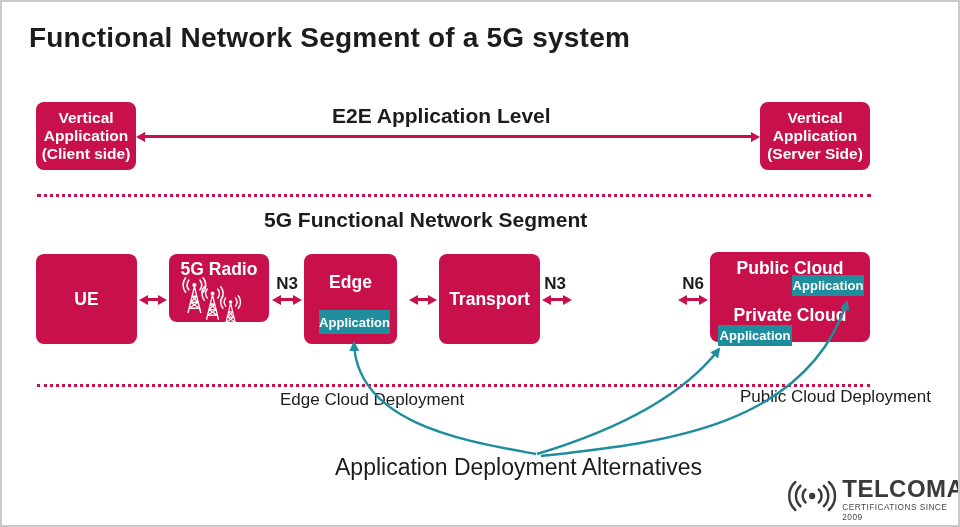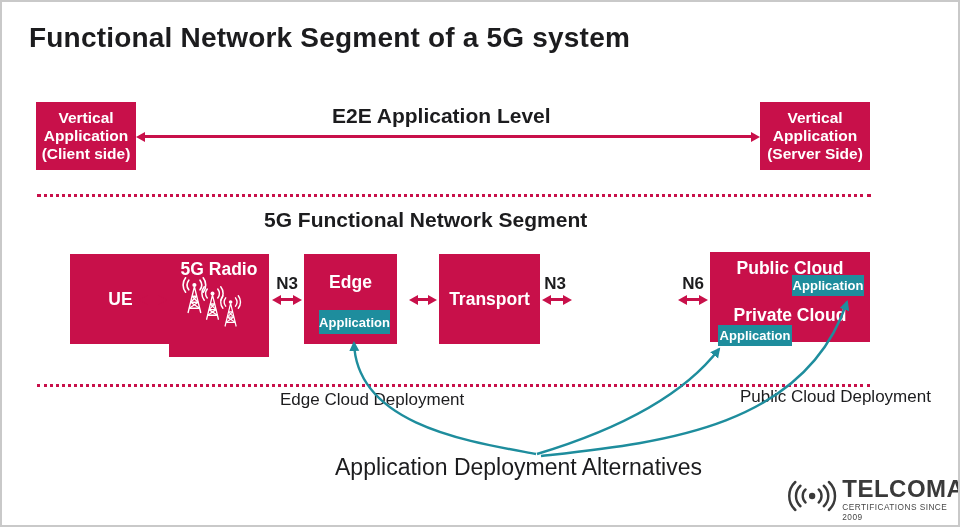--- a/index.html
+++ b/index.html
@@ -3,21 +3,21 @@
 <meta charset="utf-8">
 <style>
   html,body{margin:0;padding:0;background:#fff;}
   .canvas{position:relative;width:960px;height:527px;background:#ffffff;
     border:2px solid #c9c9c9;box-sizing:border-box;overflow:hidden;
     font-family:"Liberation Sans",sans-serif;color:var(--ink,#1c1c1e);}
   .abs{position:absolute;}
   .title{left:27px;top:20px;font-size:28px;font-weight:700;letter-spacing:.2px;text-align:center;}
 
   
-  .box{position:absolute;background:var(--crimson,#C8104A);color:#fff;font-weight:700;}
+  .box{position:absolute;background:var(--crimson,#C8104A);color:#fff;font-weight:700;border-radius:8px;}
   .vbox{display:flex;align-items:center;justify-content:center;text-align:center;
     white-space:pre-line;font-size:15.5px;line-height:1.16;}
   .node{display:flex;align-items:center;justify-content:center;font-size:17.5px;}
 
   
   .darrow{position:absolute;height:3px;background:var(--crimson,#C8104A);}
   .darrow:before,.darrow:after{content:"";position:absolute;top:50%;transform:translateY(-50%);
     width:0;height:0;border-top:5.5px solid transparent;border-bottom:5.5px solid transparent;}
   .darrow:before{right:100%;border-right:9px solid var(--crimson,#C8104A);}
   .darrow:after{left:100%;border-left:9px solid var(--crimson,#C8104A);}
@@ -57,23 +57,23 @@
   <div class="abs e2e-label">E2E Application Level</div>
   <div class="darrow" style="left:143px;top:133px;width:606px;"></div>
   <div class="box vbox" style="left:758px;top:100px;width:110px;height:68px;">Vertical
 Application
 (Server Side)</div>
 
   <div class="dotted" style="left:35px;top:192px;width:834px;"></div>
 
   <div class="abs seg-heading">5G Functional Network Segment</div>
 
-  <div class="box node" style="left:34px;top:252px;width:101px;height:90px;margin-left:34px;">UE</div>
+  <div class="box node" style="left:34px;top:252px;width:101px;height:90px;">UE</div>
 
-  <div class="box" style="left:167px;top:252px;width:100px;height:103px;">
+  <div class="box" style="left:167px;top:252px;width:100px;height:68px;">
     <div class="radio-label">5G Radio</div>
     <svg class="abs" style="left:5px;top:23px;" width="92" height="64" viewBox="0 0 92 64">
       <defs>
         <g id="tower">
           <g fill="none" stroke="#fff" stroke-width="2" stroke-linecap="round">
             <path d="M11 4 A 10 10 0 0 0 11 16"></path>
             <path d="M25 4 A 10 10 0 0 1 25 16"></path>
             <path d="M7 1 A 14.5 14.5 0 0 0 7 19"></path>
             <path d="M29 1 A 14.5 14.5 0 0 1 29 19"></path>
           </g>

